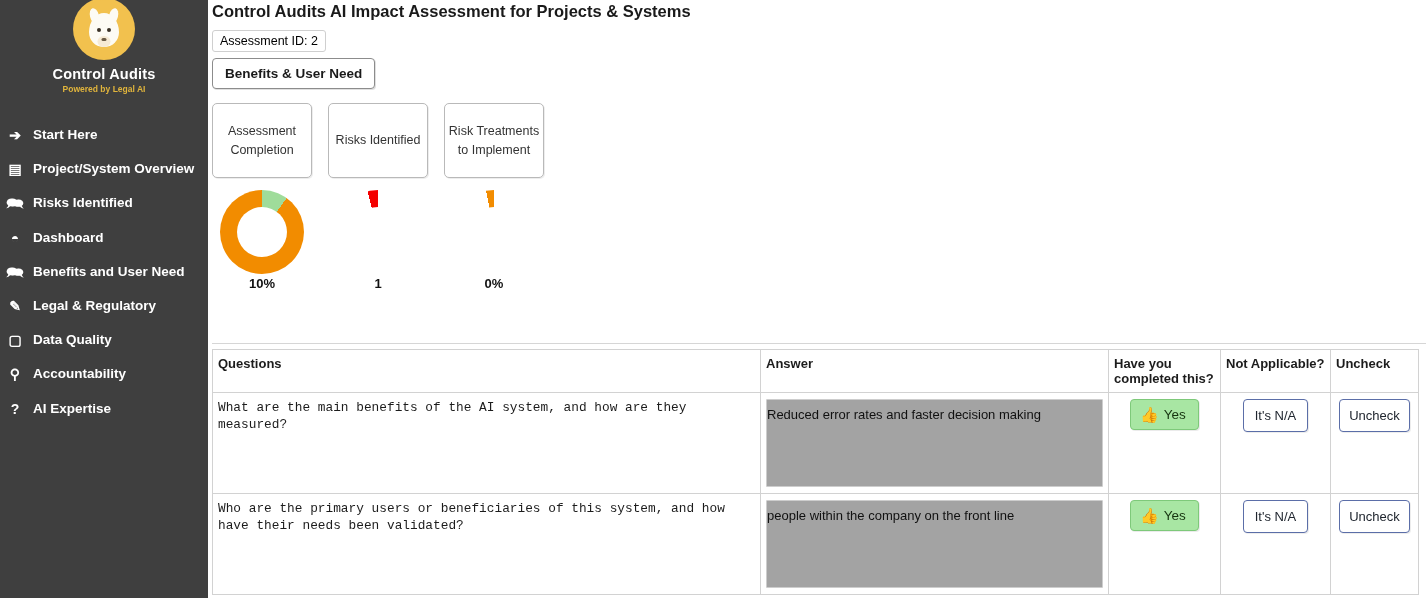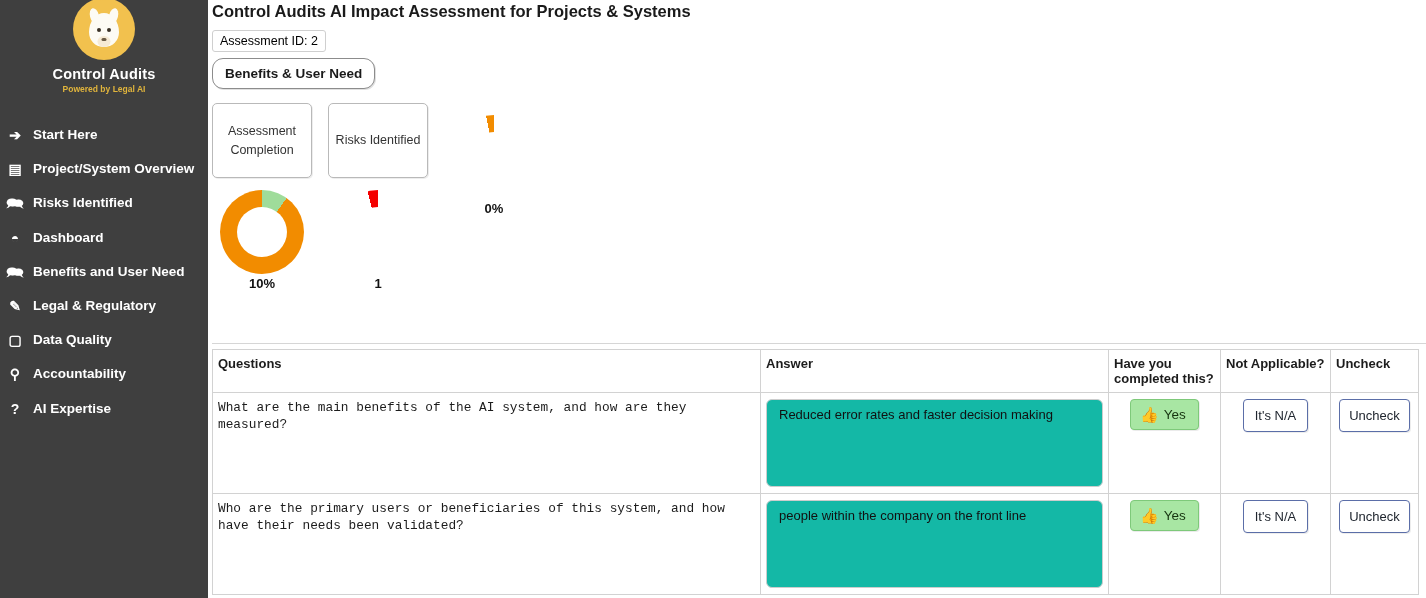--- a/index.html
+++ b/index.html
@@ -137,21 +137,21 @@
     border-radius: 3px;
     background: #ffffff;
     font-size: 12.5px;
     color: #000000;
   }
   .section-tab {
     display: inline-block;
     margin: 6px 0 0 4px;
     padding: 7px 12px;
     border: 1px solid #8c8c8c;
-    border-radius: 11px;
+    border-radius: 4px;
     background: #ffffff;
     font-size: 13.5px;
     font-weight: bold;
     color: #1a1a1a;
     box-shadow: 1px 1px 0 rgba(0,0,0,.12);
   }
 
   
   .kpi-row {
     display: flex;
@@ -234,24 +234,24 @@
   }
   col.c-q { width: 548px; }
   col.c-a { width: 348px; }
   col.c-done { width: 112px; }
   col.c-na { width: 110px; }
   col.c-unc { width: 88px; }
 
   .q-text { line-height: 1.35; font-family: Liberation Mono, monospace; }
   .answer-box {
     border: 1px solid #cdcdcd;
-    border-radius: 6px;
-    background: #14b8a6;
+    border-radius: 1px;
+    background: #a3a3a3;
     min-height: 88px;
-    padding: 7px 12px;
+    padding: 7px 0;
     font-size: 13px;
     color: #111;
     line-height: 1.3;
   }
   td.cell-center { text-align: center; }
   .btn {
     display: inline-flex;
     align-items: center;
     gap: 5px;
     border-radius: 4px;
@@ -362,20 +362,21 @@
 
       <div class="kpi">
         <div class="kpi-card">Risks Identified</div>
         <div class="donut-wrap">
           <div class="donut" id="donut1" style="background: conic-gradient(rgb(255, 255, 255) 0deg, rgb(255, 255, 255) 345.6deg, rgb(244, 0, 0) 345.6deg, rgb(244, 0, 0) 360deg);"></div>
         </div>
         <div class="kpi-value">1</div>
       </div>
 
       <div class="kpi">
+        <div class="kpi-card">Risk Treatments to Implement</div>
         <div class="donut-wrap">
           <div class="donut" id="donut2" style="background: conic-gradient(rgb(255, 255, 255) 0deg, rgb(255, 255, 255) 349.2deg, rgb(242, 140, 0) 349.2deg, rgb(242, 140, 0) 360deg);"></div>
         </div>
         <div class="kpi-value">0%</div>
       </div>
 
     </div>
 
     <div class="table-zone">
       <table class="qtable">

